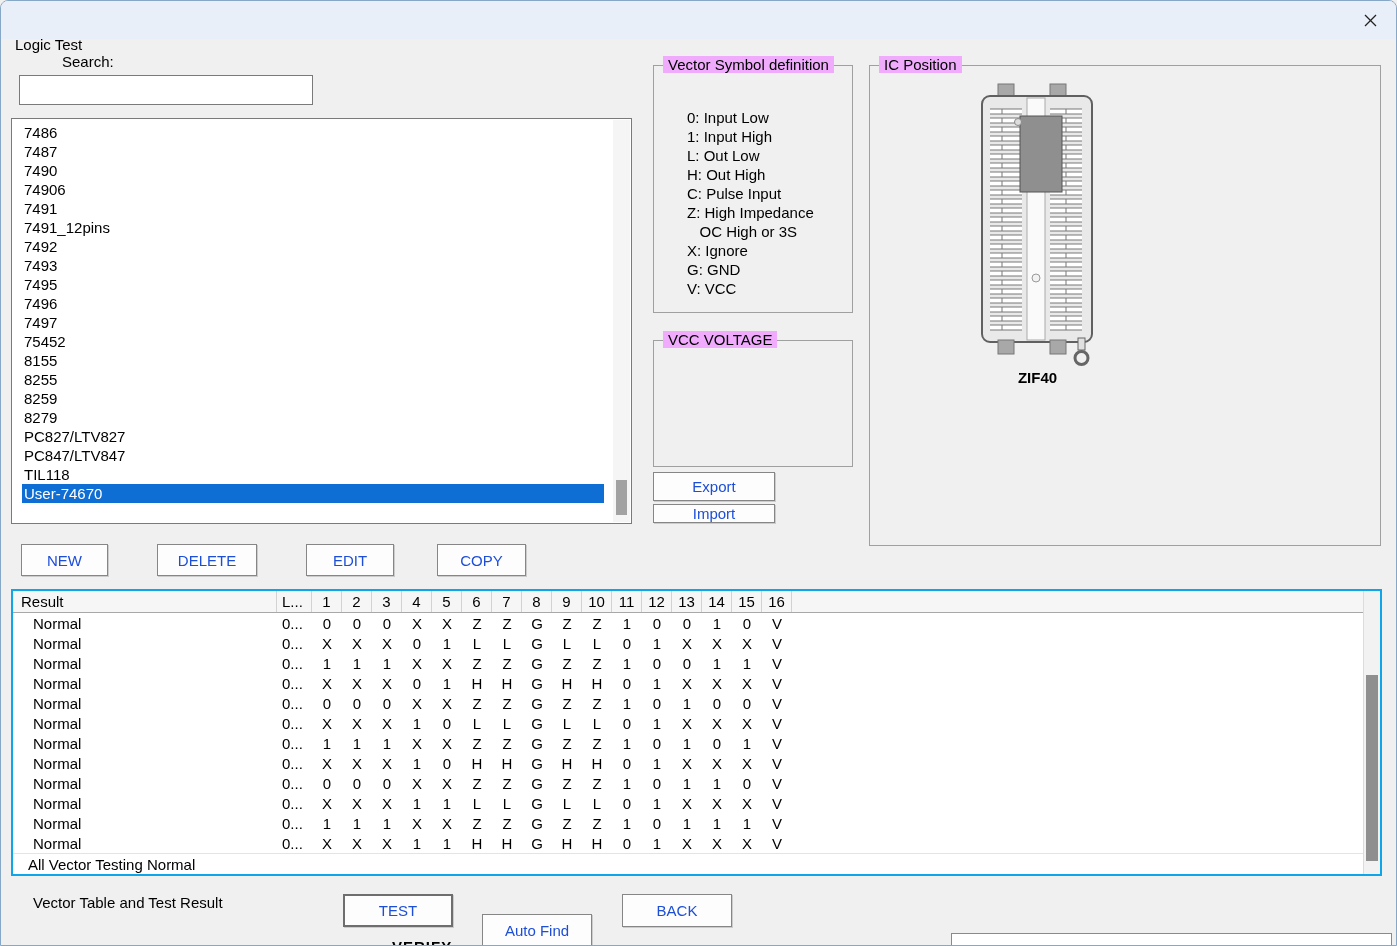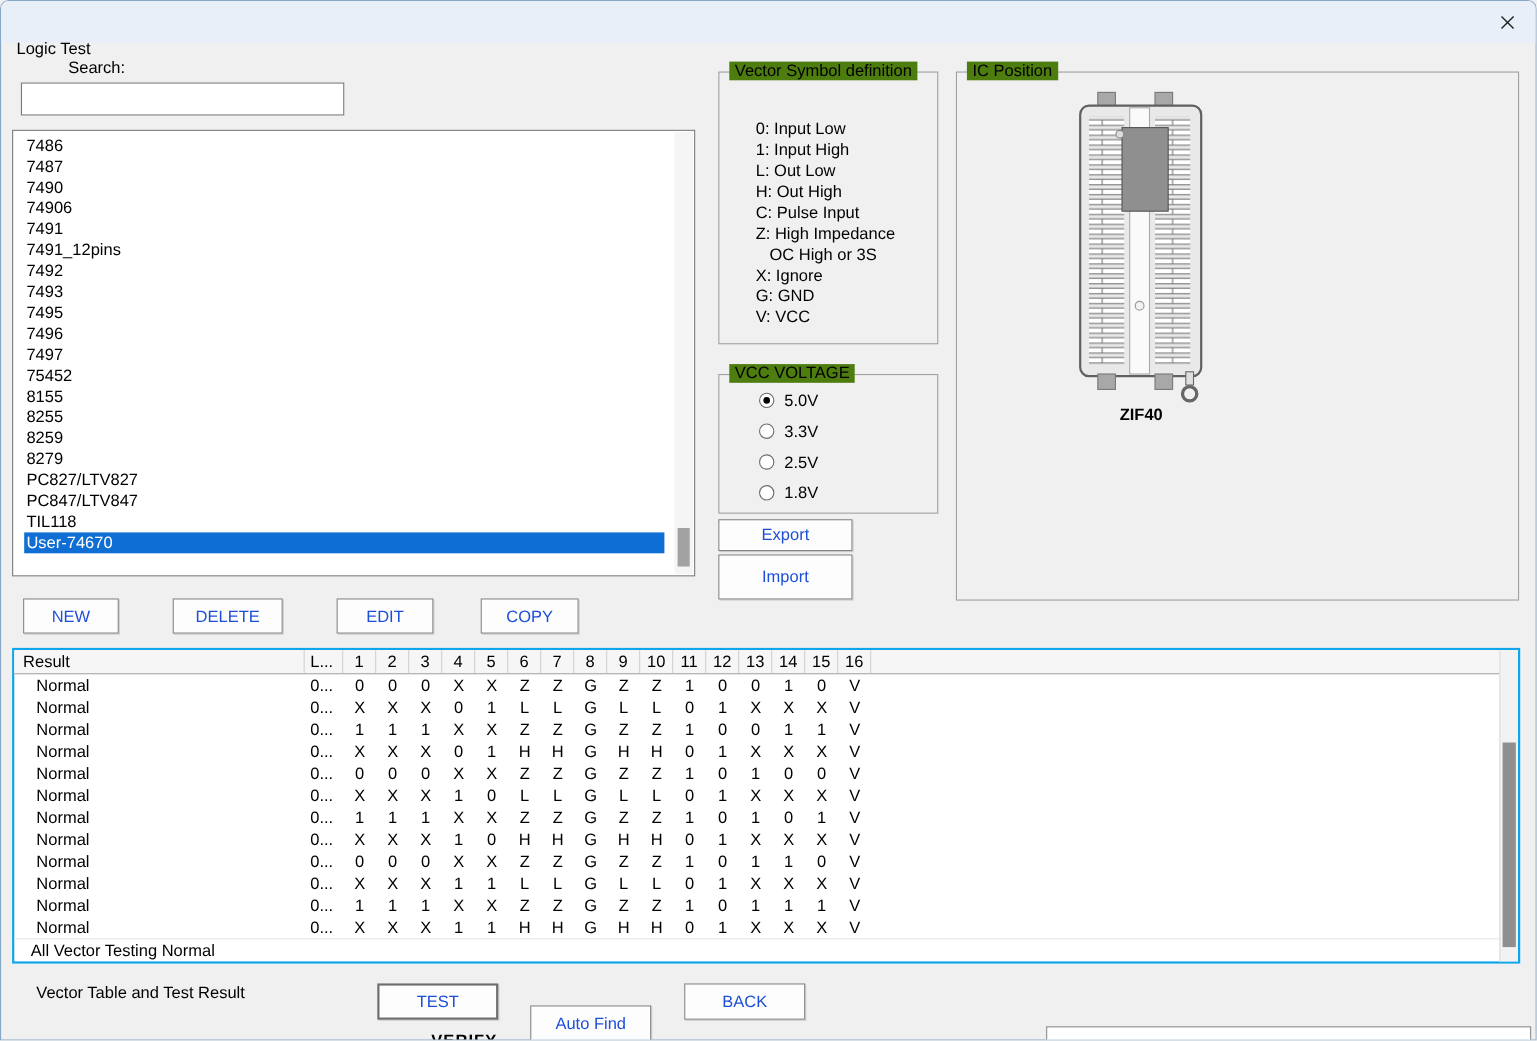--- a/index.html
+++ b/index.html
@@ -27,41 +27,41 @@
   .listbox { position:absolute; left:10px; top:117px; width:621px; height:406px;
     background:#fff; border:1px solid #7a7a7a; box-sizing:border-box; }
   .list-items { position:absolute; left:10px; top:4px; right:27px; }
   .list-item { height:19px; line-height:19px; font-size:15px; padding-left:2px; white-space:nowrap; }
   .list-item.selected { background:var(--selection,#0f6ed4); color:#fff; }
   .list-scrollbar { position:absolute; top:1px; bottom:1px; right:1px; width:17px; background:#f5f5f5; }
   .list-thumb { position:absolute; left:3px; right:3px; top:360px; height:35px; background:#a2a2a2; }
 
   
   .group { position:absolute; border:1px solid #a0a0a0; box-sizing:border-box; }
-  .group-label { position:absolute; top:-10px; left:9px; background:#4d7c0f; padding:0 5px;
+  .group-label { position:absolute; top:-10px; left:9px; background:#f0abfc; padding:0 5px;
     font-size:15px; white-space:nowrap; }
   .vs-group { left:652px; top:64px; width:200px; height:248px; }
   .vs-lines { position:absolute; left:33px; top:42px; }
   .vs-line { font-size:15px; line-height:19px; white-space:pre; }
 
   .vcc-group { left:652px; top:339px; width:200px; height:127px; }
   .vcc-options { position:absolute; left:36px; top:13px; display:flex; flex-direction:column; gap:8px; }
   .radio-row { display:flex; align-items:center; gap:9px; height:20px; }
   .radio { width:14px; height:14px; border:1px solid #6b6b6b; border-radius:50%; background:#fff;
     position:relative; box-sizing:border-box; flex:0 0 14px; }
   .radio.checked::after { content:""; position:absolute; left:3px; top:3px; width:6px; height:6px;
     border-radius:50%; background:#000; }
   .radio-label { font-size:15px; }
 
   
   .btn { position:absolute; background:#fdfdfd; border:1px solid #868686;
     box-shadow:1px 1px 0 rgba(0,0,0,0.15); font-size:15px; font-family:inherit; color:#1d4ed8;
     display:flex; align-items:center; justify-content:center; box-sizing:border-box; cursor:default; padding:0; }
   .export-btn { left:652px; top:471px; width:122px; height:29px; }
-  .import-btn { left:652px; top:503px; width:122px; height:41px; }
+  .import-btn { left:652px; top:503px; width:122px; height:19px; }
   .new-btn    { left:20px;  top:543px; width:87px; height:32px; }
   .delete-btn { left:156px; top:543px; width:100px; height:32px; }
   .edit-btn   { left:305px; top:543px; width:88px; height:32px; }
   .copy-btn   { left:436px; top:543px; width:89px; height:32px; }
   .test-btn     { left:342px; top:893px; width:110px; height:33px; border:2px solid #6e6e6e; }
   .autofind-btn { left:481px; top:893px; width:110px; height:33px;margin-top:20px; }
   .back-btn     { left:621px; top:893px; width:110px; height:33px; }
 
   
   .ic-group { left:868px; top:64px; width:512px; height:481px; }
@@ -182,42 +182,20 @@
         <div class="vs-line">X: Ignore</div>
 
         <div class="vs-line">G: GND</div>
 
         <div class="vs-line">V: VCC</div>
       </div>
   </div>
 
   <div class="group vcc-group">
     <span class="group-label">VCC VOLTAGE</span>
-    <div class="vcc-options">
-
-        <div class="radio-row">
-          <span class="radio checked"></span>
-          <span class="radio-label">5.0V</span>
-        </div>
-
-        <div class="radio-row">
-          <span class="radio"></span>
-          <span class="radio-label">3.3V</span>
-        </div>
-
-        <div class="radio-row">
-          <span class="radio"></span>
-          <span class="radio-label">2.5V</span>
-        </div>
-
-        <div class="radio-row">
-          <span class="radio"></span>
-          <span class="radio-label">1.8V</span>
-        </div>
-      </div>
   </div>
 
   <button class="btn export-btn">Export</button>
   <button class="btn import-btn">Import</button>
 
   <div class="group ic-group">
     <span class="group-label">IC Position</span>
     <div class="socket">
       <svg width="135" height="300" viewBox="0 0 135 300">
         <defs>

